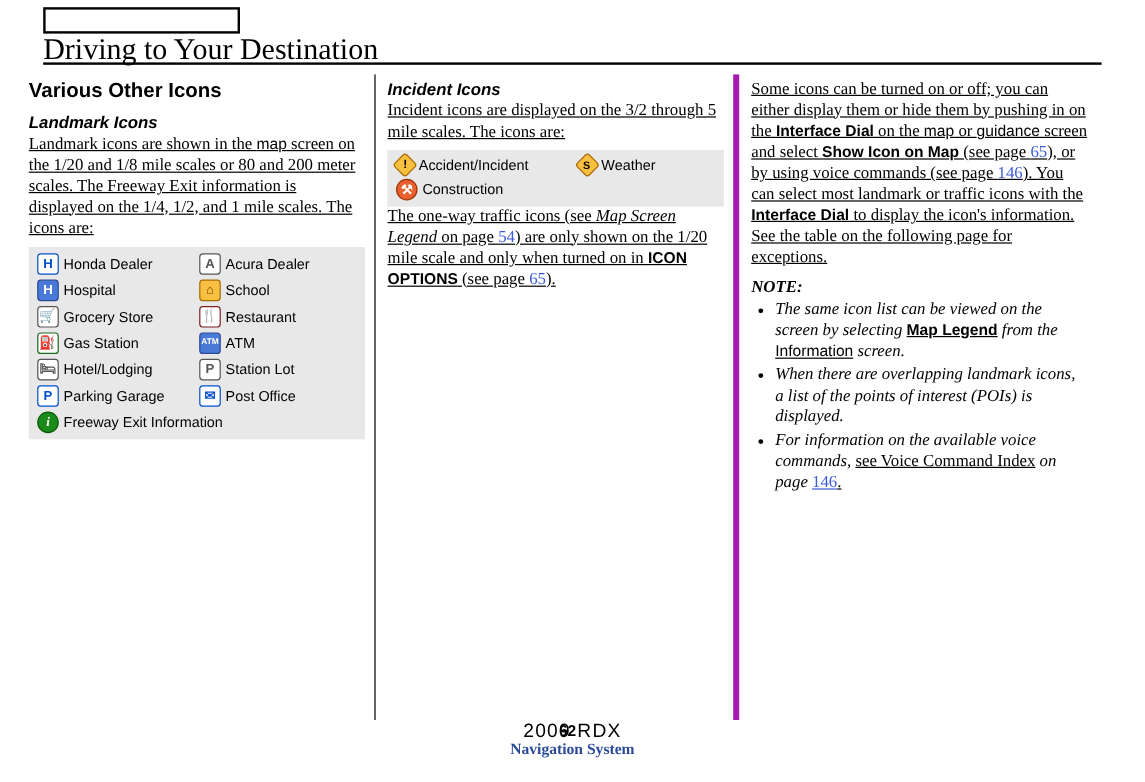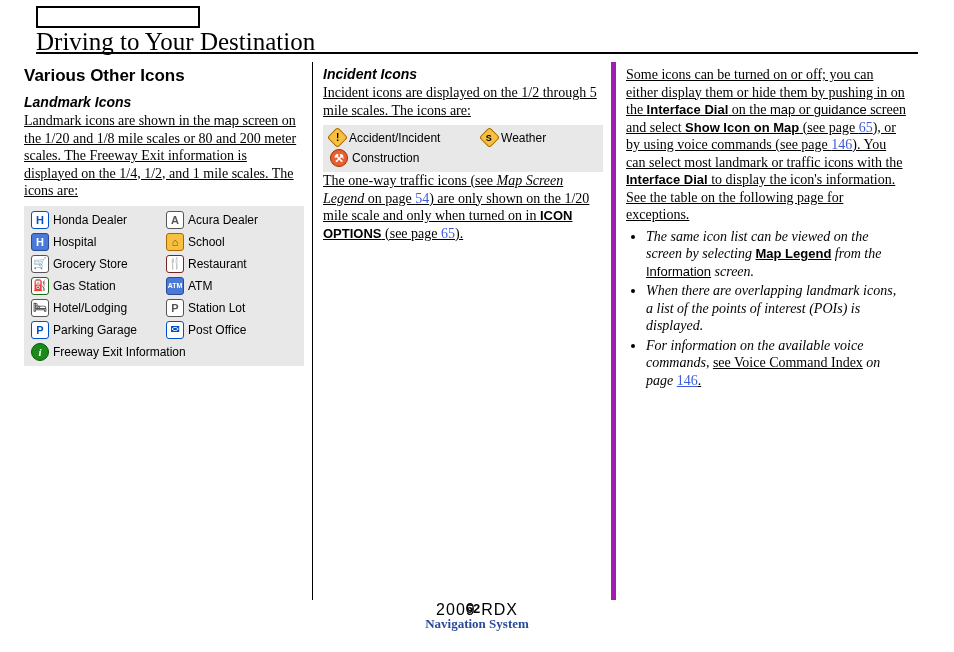--- a/index.html
+++ b/index.html
@@ -241,21 +241,21 @@
           <div class="icon-item full">
             <span class="ic ic-info">i</span>
             <span>Freeway Exit Information</span>
           </div>
         </div>
     </div>
   </div>
 
   <div class="col col2">
     <h3 class="sub" style="margin-top:0">Incident Icons</h3>
-    <p class="body">Incident icons are displayed on the 1/2 through 5 mile scales. The icons are:</p>
+    <p class="body">Incident icons are displayed on the 3/2 through 5 mile scales. The icons are:</p>
     <div class="icon-box">
       <div class="icon-grid" id="incident-grid" style="grid-template-columns: 1.3fr 1fr;">
           <div class="icon-item">
             <span class="ic ic-accident">
               <span>!</span>
             </span>
             <span>Accident/Incident</span>
           </div>
           <div class="icon-item">
             <span class="ic ic-weather">
@@ -271,20 +271,21 @@
     </div>
     <p class="body">
       <span>The one-way traffic icons (see </span><em>Map Screen Legend</em><span> on page </span><span class="link">54</span><span>) are only shown on the 1/20 mile scale and only when turned on in </span><span class="bold-arial">ICON OPTIONS</span><span> (see page </span><span class="link">65</span><span>).</span>
     </p>
   </div>
 
   <div class="col col3">
     <p class="body">
       <span>Some icons can be turned on or off; you can either display them or hide them by pushing in on the </span><span class="bold-arial">Interface Dial</span><span> on the </span><span class="arial">map</span><span> or </span><span class="arial">guidance</span><span> screen and select </span><span class="bold-arial">Show Icon on Map</span><span> (see page </span><span class="link">65</span><span>), or by using voice commands (see page </span><span class="link">146</span><span>). You can select most landmark or traffic icons with the </span><span class="bold-arial">Interface Dial</span><span> to display the icon's information. See the table on the following page for exceptions.</span>
     </p>
+    <div class="note-label">NOTE:</div>
     <ul class="notes">
       <li>
         <span>The same icon list can be viewed on the screen by selecting </span><span class="bold-arial upright">Map Legend</span><span> from the </span><span class="arial upright">Information</span><span> screen.</span>
       </li>
       <li>When there are overlapping landmark icons, a list of the points of interest (POIs) is displayed.</li>
       <li>
         <span>For information on the available voice commands, </span><span class="upright">see Voice Command Index</span><span> on page </span><span class="link upright">146</span><span class="upright">.</span>
       </li>
     </ul>
   </div>

